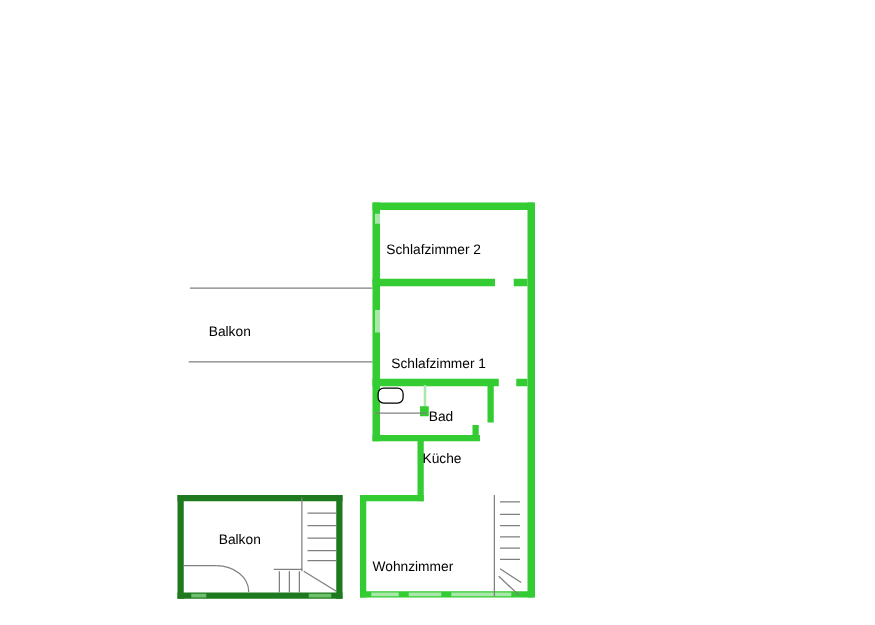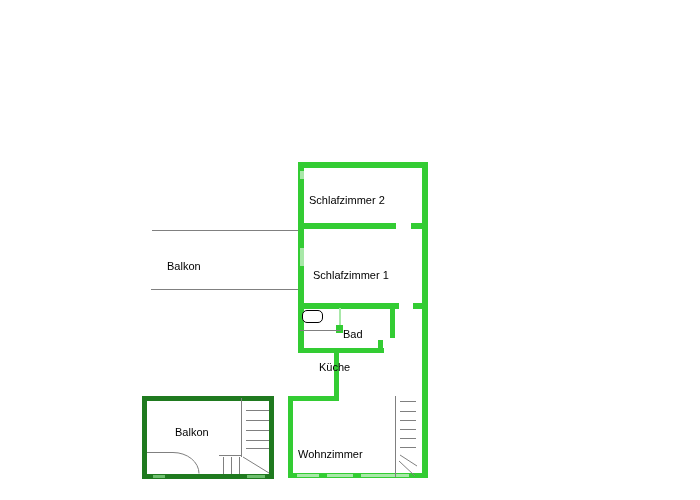--- a/index.html
+++ b/index.html
@@ -80,20 +80,20 @@
     <path d="M126,452.5 H152"></path>
     <path d="M152,452.5 A26,21 0 0 1 178,473.5"></path>
 
     <path d="M374.5,396 V477"></path>
     <path d="M379,401.5 H395 M379,411.5 H395 M379,420.5 H395 M379,429.5 H395 M379,438.5 H395 M379,447.5 H395"></path>
     <path d="M379,455 L396,466"></path>
     <path d="M378,461 L394,476"></path>
   </svg>
 
   <span class="lbl" style="left:288px;top:194px">Schlafzimmer 2</span>
-  <span class="lbl" style="left:292px;top:269px">Schlafzimmer 1</span>
+  <span class="lbl" style="left:292px;top:285px">Schlafzimmer 1</span>
   <span class="lbl" style="left:146px;top:260px">Balkon</span>
   <span class="lbl" style="left:322px;top:328px">Bad</span>
-  <span class="lbl" style="left:298px;top:361px">Küche</span>
+  <span class="lbl" style="left:317px;top:361px">Küche</span>
   <span class="lbl" style="left:154px;top:426px">Balkon</span>
   <span class="lbl" style="left:277px;top:448px">Wohnzimmer</span>
 
 </div>
 
 </body></html>

